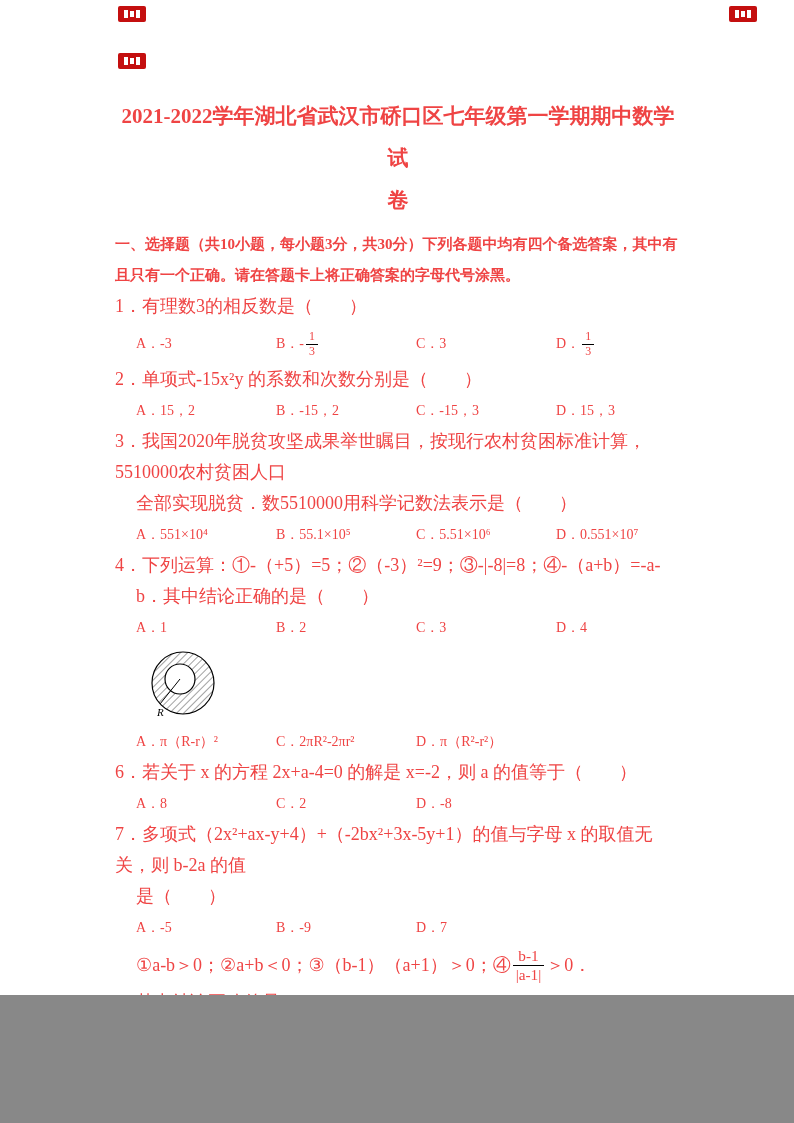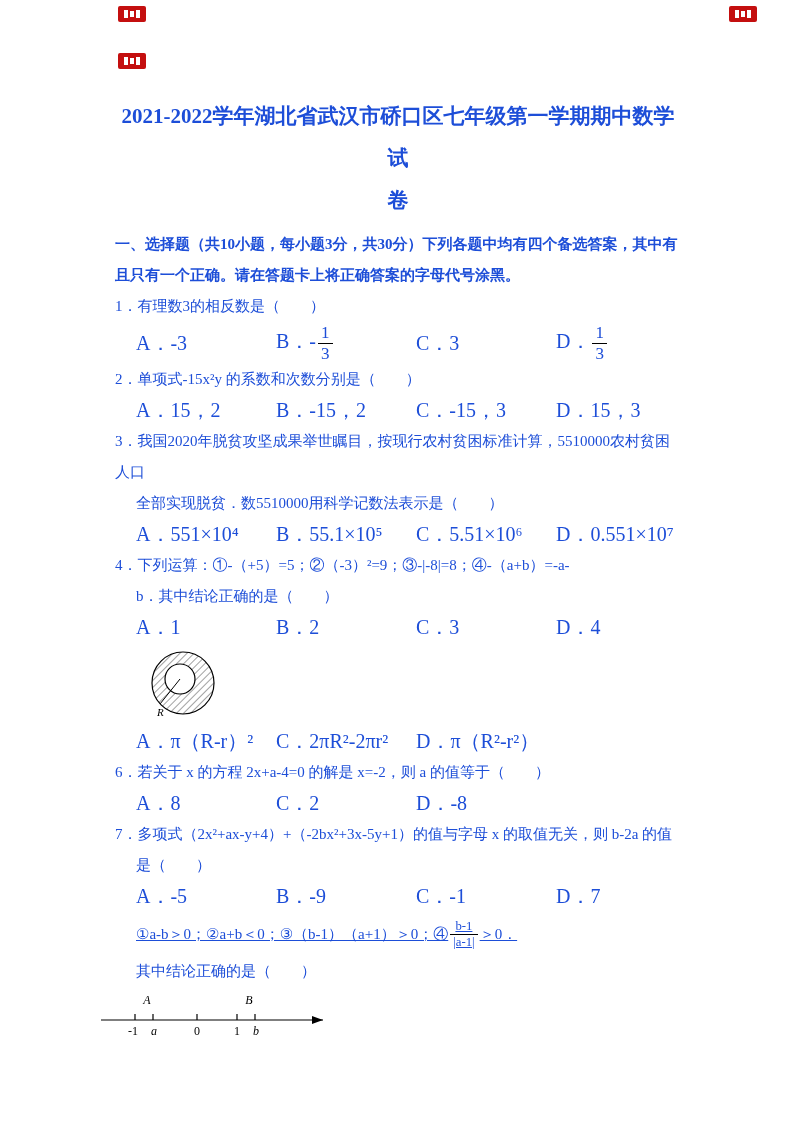--- a/index.html
+++ b/index.html
@@ -1,50 +1,50 @@
 <!DOCTYPE html>
 <html><head>
 <meta charset="utf-8">
 <style>
   html,body{margin:0;padding:0;background:#888;}
   .page{
     position:relative;
-    width:794px;height:1123px;
+    width:794px;height:995px;
     background:#ffffff;
     margin:0 auto;
     font-family:"Liberation Serif","DejaVu Serif",serif;
-    color:#1d4ed8;
+    color:#ef4444;
     overflow:hidden;
   }
   .content{
     position:absolute;
     left:115px; top:95px;
     width:566px;
   }
   .title{
     font-size:21px;
     font-weight:bold;
     text-align:center;
     line-height:42px;
   }
   .section{
     font-weight:bold;
     font-size:15px;
     line-height:31px;
     margin-top:8px;
   }
   .q{
-    font-size:15px;
+    font-size:18px;
     line-height:31px;
   }
   .cont{padding-left:21px;}
   .opts{
     display:flex;
     padding-left:21px;
-    font-size:20px;
+    font-size:14px;
     line-height:31px;
   }
   .opts > div{width:140px;}
   .opts > div:last-child{width:auto;}
   .opts.tall{height:42px;align-items:center;}
   .frac{
     display:inline-block;
     vertical-align:middle;
     text-align:center;
     font-size:0.85em;
@@ -165,25 +165,24 @@
       <div>A．8</div>
       <div>C．2</div>
       <div>D．-8</div>
     </div>
 
     <div class="q">7．多项式（2x²+ax-y+4）+（-2bx²+3x-5y+1）的值与字母 x 的取值无关，则 b-2a 的值</div>
     <div class="q cont">是（　　）</div>
     <div class="opts">
       <div>A．-5</div>
       <div>B．-9</div>
-      <div>C．-1</div>
       <div>D．7</div>
     </div>
 
-    <div class="q cont" style="height:44px;display:flex;align-items:center;text-decoration:underline;">
+    <div class="q cont" style="height:44px;display:flex;align-items:center;">
       <span>①a-b＞0；②a+b＜0；③（b-1）（a+1）＞0；④</span>
         <span class="frac">
           <span class="num">b-1</span>
           <span class="den">|a-1|</span>
         </span>
         <span>＞0．</span>
     </div>
     <div class="q cont">其中结论正确的是（　　）</div>
     <div class="fig8">
       <svg width="240" height="50" viewBox="0 0 240 50">

